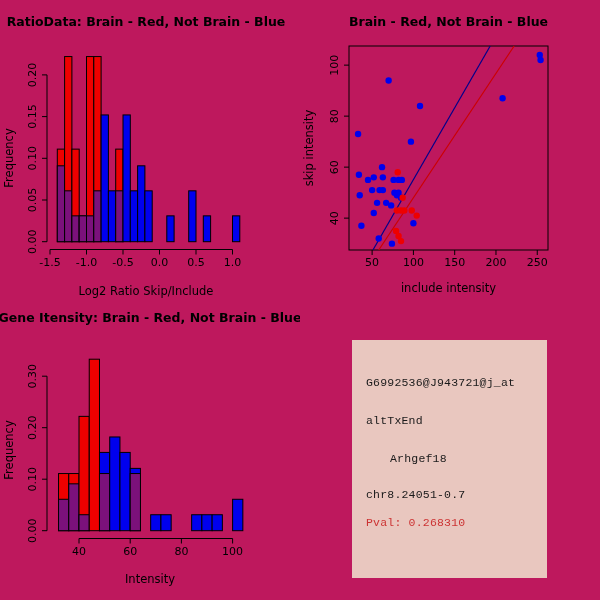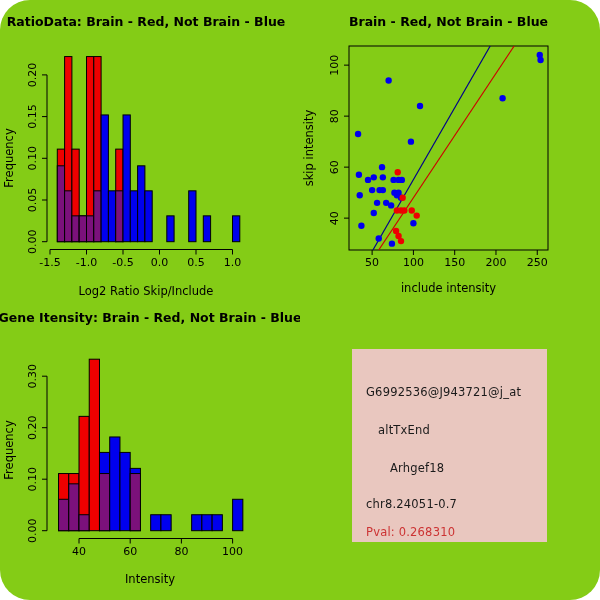--- a/index.html
+++ b/index.html
@@ -2,28 +2,28 @@
 <html><head>
 <meta charset="utf-8">
 <style>
   html,body{margin:0;padding:0;background:#fff;}
   #figure{position:relative;width:600px;height:600px;background:#ffffff;overflow:hidden;
           font-family:"DejaVu Sans","Liberation Sans",sans-serif;}
   .panel{position:absolute;width:300px;height:300px;}
   #panel-tl{left:0;top:0;}
   #panel-tr{left:300px;top:0;}
   #panel-bl{left:0;top:300px;}
-  #info-box{position:absolute;left:352px;top:349px;width:195px;height:193px;}
+  #info-box{position:absolute;left:352px;top:340px;width:195px;height:238px;font-family:Liberation Mono, monospace;}
   .info-line{position:absolute;left:14px;font-size:11.5px;letter-spacing:0.2px;color:#1a1a1a;white-space:nowrap;}
   svg text{font-family:"DejaVu Sans","Liberation Sans",sans-serif;}
 </style>
 </head>
 <body>
 
-<div id="figure" style="background: #84cc16; border-radius: 30px;">
+<div id="figure" style="background: #be185d;">
   <svg id="panel-tl" class="panel" viewBox="0 0 300 300">
       <text x="146" y="26" font-size="12.5" fill="#000" text-anchor="middle" font-weight="bold">RatioData: Brain - Red, Not Brain - Blue</text>
       <text x="146" y="295" font-size="11.5" fill="#000" text-anchor="middle">Log2 Ratio Skip/Include</text>
       <text x="13" y="158" font-size="11.5" fill="#000" text-anchor="middle" transform="rotate(-90 13 158)">Frequency</text>
       <line x1="50" y1="249.5" x2="232.5" y2="249.5" stroke="#000" stroke-width="1"></line>
       <line x1="50" y1="249.5" x2="50" y2="254.5" stroke="#000"></line>
       <text x="50" y="265.5" font-size="11" fill="#000" text-anchor="middle">-1.5</text>
       <line x1="86.5" y1="249.5" x2="86.5" y2="254.5" stroke="#000"></line>
       <text x="86.5" y="265.5" font-size="11" fill="#000" text-anchor="middle">-1.0</text>
       <line x1="123" y1="249.5" x2="123" y2="254.5" stroke="#000"></line>
@@ -175,18 +175,18 @@
       <rect x="150.68" y="214.73499999999999" width="10.24" height="15.965000000000003" fill="#0000ee" stroke="#000" stroke-width="1"></rect>
       <rect x="160.92000000000002" y="214.73499999999999" width="10.24" height="15.965000000000003" fill="#0000ee" stroke="#000" stroke-width="1"></rect>
       <rect x="191.64" y="214.73499999999999" width="10.24" height="15.965000000000003" fill="#0000ee" stroke="#000" stroke-width="1"></rect>
       <rect x="201.88" y="214.73499999999999" width="10.24" height="15.965000000000003" fill="#0000ee" stroke="#000" stroke-width="1"></rect>
       <rect x="212.12" y="214.73499999999999" width="10.24" height="15.965000000000003" fill="#0000ee" stroke="#000" stroke-width="1"></rect>
       <rect x="232.6" y="199.285" width="10.24" height="31.414999999999992" fill="#0000ee" stroke="#000" stroke-width="1"></rect>
     </svg>
 
   <div id="info-box" style="background: rgb(233, 199, 191);">
     <div class="info-line" style="top: 36px; color: rgb(26, 26, 26);">G6992536@J943721@j_at</div>
-    <div class="info-line" style="top: 74px; color: rgb(26, 26, 26); margin-left: 12px;">altTxEnd</div>
+    <div class="info-line" style="top: 74px; color: rgb(26, 26, 26);">altTxEnd</div>
     <div class="info-line" style="top: 112px; color: rgb(26, 26, 26); margin-left: 24px;">Arhgef18</div>
     <div class="info-line" style="top: 148px; color: rgb(26, 26, 26);">chr8.24051-0.7</div>
     <div class="info-line" id="pval-line" style="top: 176px; color: rgb(204, 51, 51);">Pval: 0.268310</div>
   </div>
 </div>
 
 </body></html>

